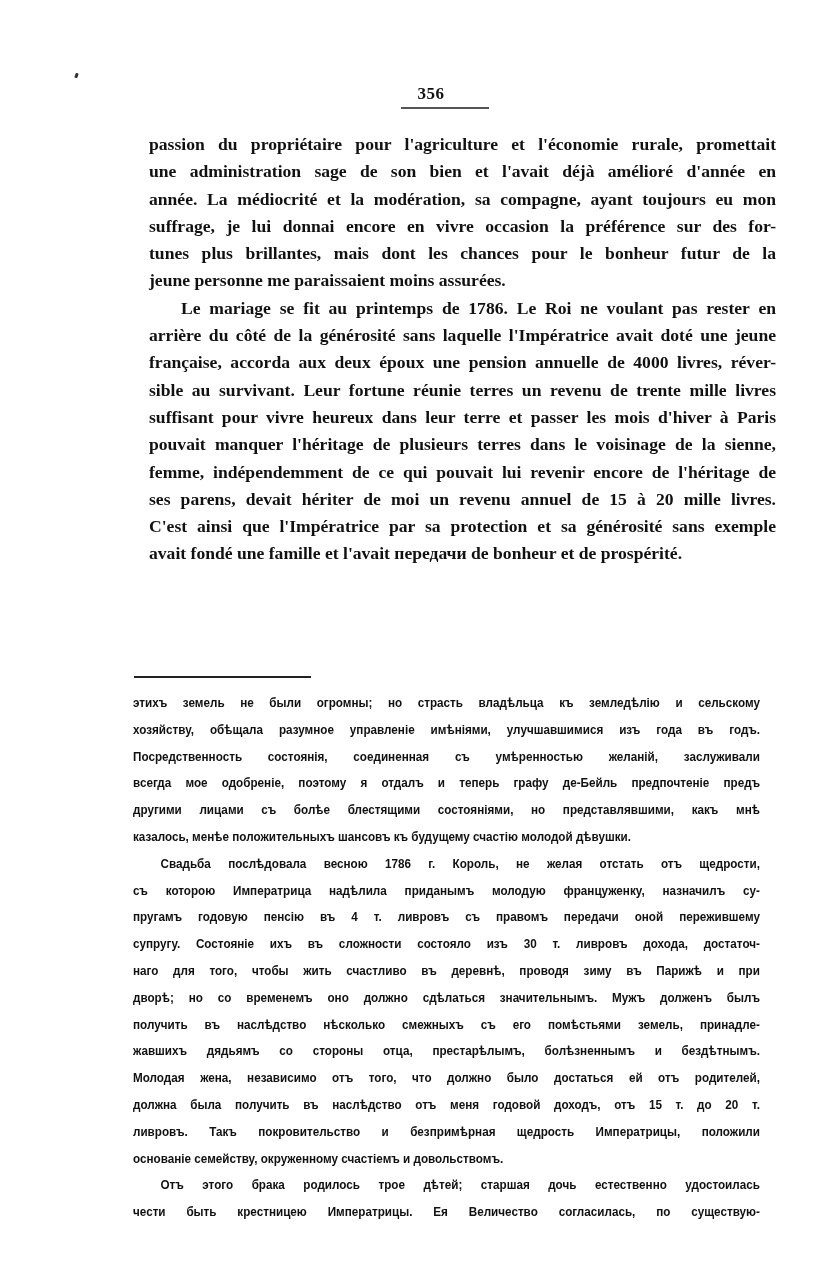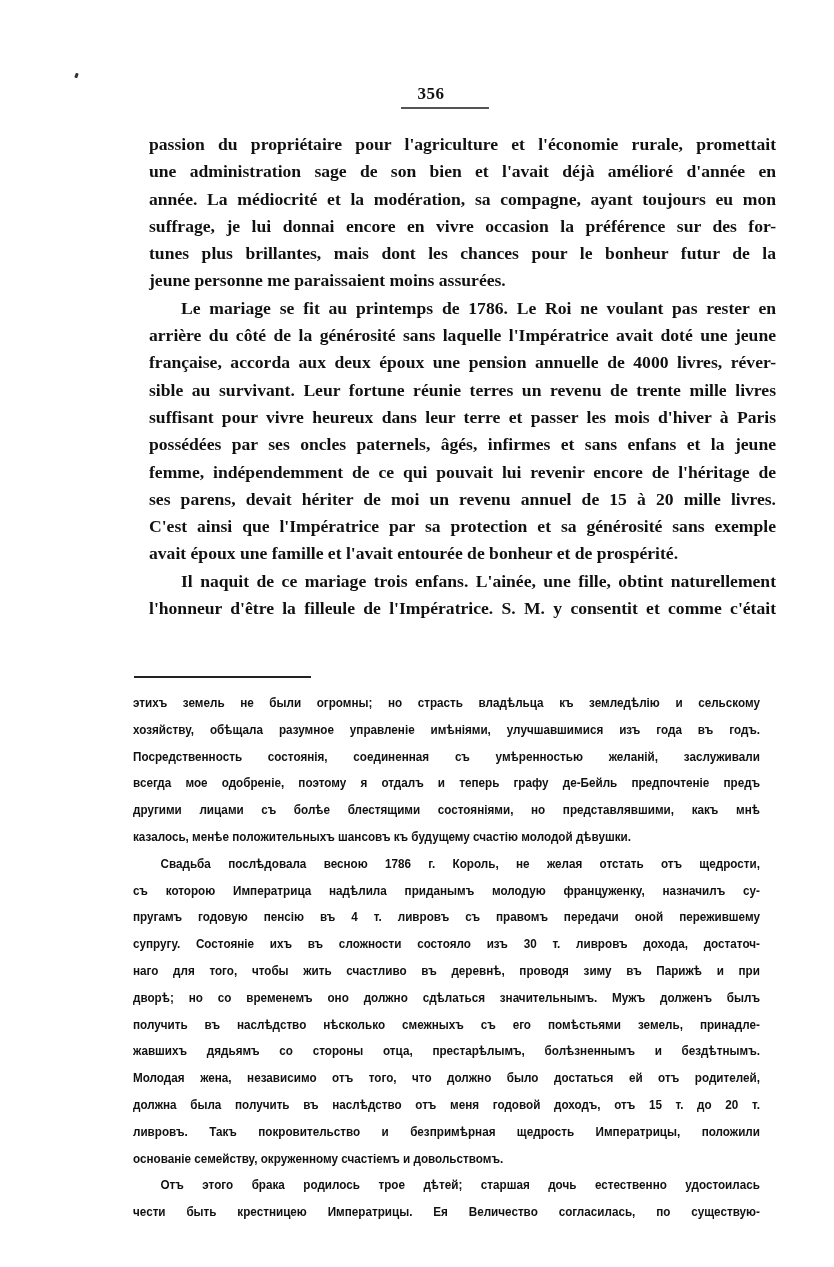--- a/index.html
+++ b/index.html
@@ -31,29 +31,25 @@
     <span class="line">suffrage, je lui donnai encore en vivre occasion la préférence sur des for-</span>
     <span class="line">tunes plus brillantes, mais dont les chances pour le bonheur futur de la</span>
     <span class="line last">jeune personne me paraissaient moins assurées.</span>
   </div>
   <div class="para">
     <span class="line indent">Le mariage se fit au printemps de 1786. Le Roi ne voulant pas rester en</span>
     <span class="line">arrière du côté de la générosité sans laquelle l'Impératrice avait doté une jeune</span>
     <span class="line">française, accorda aux deux époux une pension annuelle de 4000 livres, réver-</span>
     <span class="line">sible au survivant. Leur fortune réunie terres un revenu de trente mille livres</span>
     <span class="line">suffisant pour vivre heureux dans leur terre et passer les mois d'hiver à Paris</span>
-    <span class="line">possédées par ses oncles paternels, âgés, infirmes et sans enfans et la jeune</span>
+    <span class="line">pouvait manquer l'héritage de plusieurs terres dans le voisinage de la sienne,</span>
     <span class="line">femme, indépendemment de ce qui pouvait lui revenir encore de l'héritage de</span>
     <span class="line">ses parens, devait hériter de moi un revenu annuel de 15 à 20 mille livres.</span>
     <span class="line">C'est ainsi que l'Impératrice par sa protection et sa générosité sans exemple</span>
-    <span class="line last">avait époux une famille et l'avait entourée de bonheur et de prospérité.</span>
-  </div>
-  <div class="para">
-    <span class="line indent">Il naquit de ce mariage trois enfans. L'ainée, une fille, obtint naturellement</span>
-    <span class="line">l'honneur d'être la filleule de l'Impératrice. S. M. y consentit et comme c'était</span>
+    <span class="line last">avait fondé une famille et l'avait передачи de bonheur et de prospérité.</span>
   </div>
 </div>
 
 <div class="foot-rule"></div>
 
 <div class="foot-text">
   <div class="para">
     <span class="line">этихъ земель не были огромны; но страсть владѣльца къ земледѣлію и сельскому</span>
     <span class="line">хозяйству, обѣщала разумное управленіе имѣніями, улучшавшимися изъ года въ годъ.</span>
     <span class="line">Посредственность состоянія, соединенная съ умѣренностью желаній, заслуживали</span>

